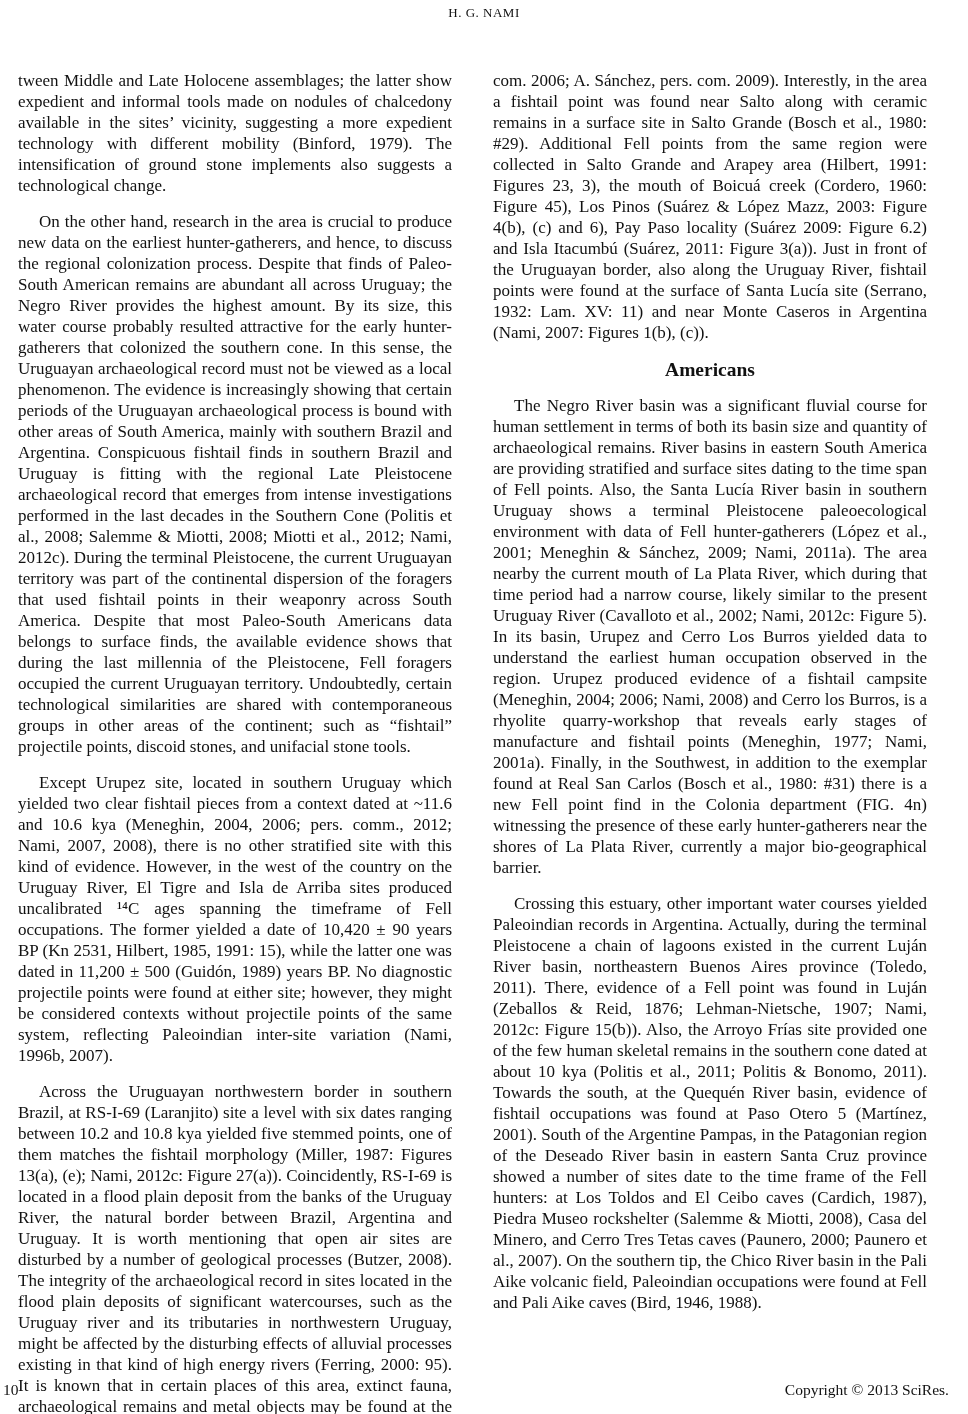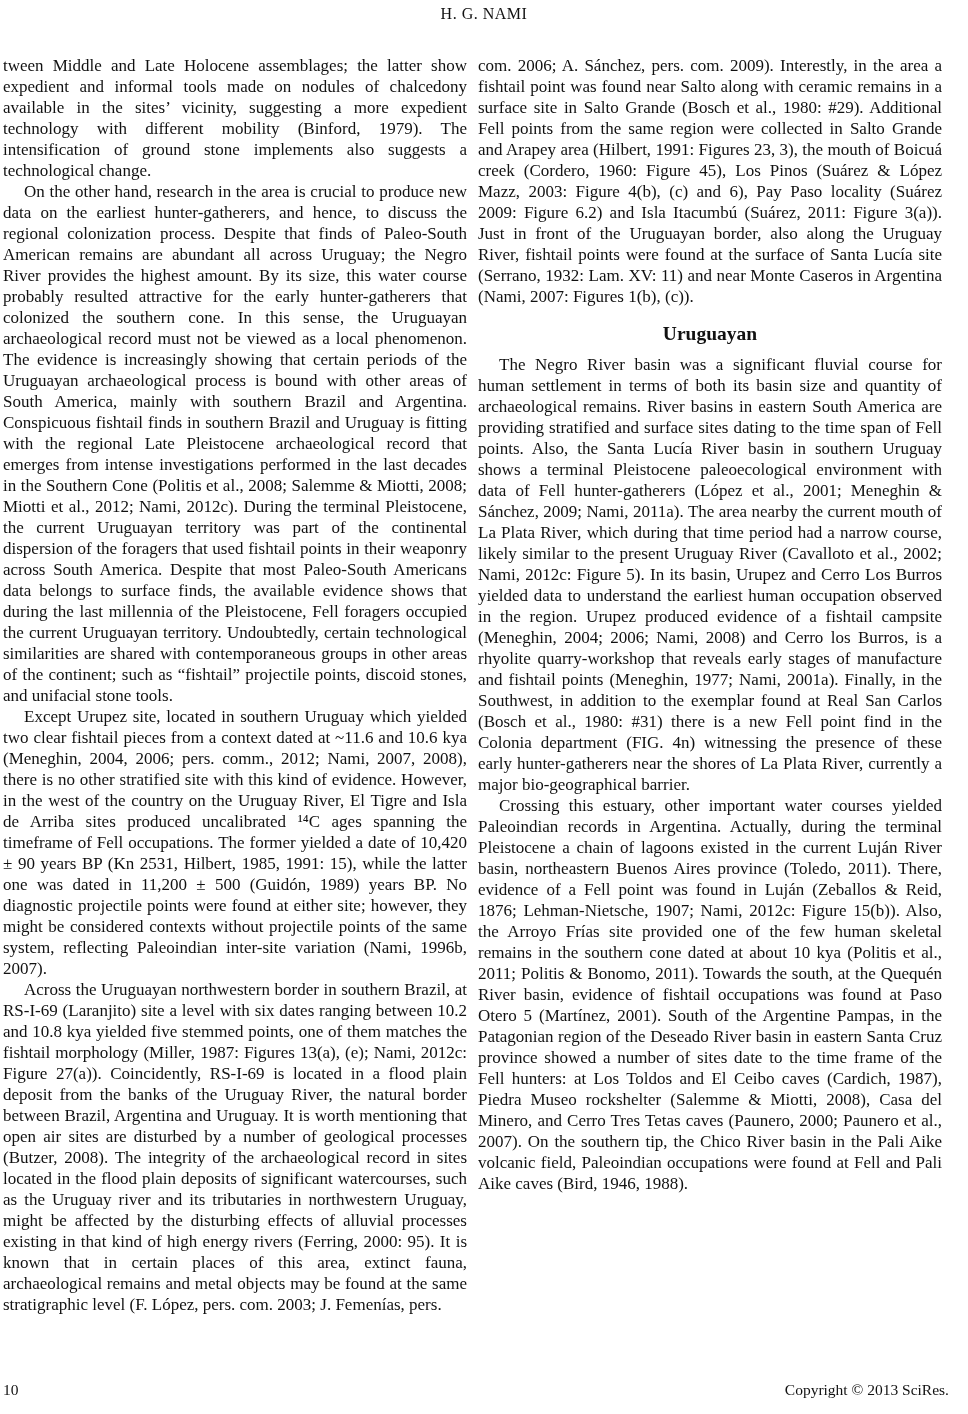--- a/index.html
+++ b/index.html
@@ -15,37 +15,37 @@
     color: #111111;
     font-family: "Liberation Serif", "DejaVu Serif", serif;
     overflow: hidden;
   }
   .running-head {
     position: absolute;
     top: 5px;
     left: 0;
     width: 100%;
     text-align: center;
-    font-size: 16px;
+    font-size: 13px;
     letter-spacing: 0.5px;
     color: #111111;
   }
   .col {
     position: absolute;
     top: 55px;
     width: 464px;
     font-size: 17px;
     line-height: 21px;
     text-align: justify;
     color: #111111;
   }
   .col-left  { left: 3px; }
   .col-right { left: 478px; }
   .col p {
-    margin: 0;
+    margin: 15px;
     padding: 0;
     text-indent: 21px;
   }
   .col p.cont {
     text-indent: 0;
   }
   .section-heading {
     margin: 16px 0 10px 0;
     text-align: center;
     font-size: 19.5px;
@@ -77,21 +77,21 @@
 
   <div class="col col-left">
     <p class="cont">tween Middle and Late Holocene assemblages; the latter show expedient and informal tools made on nodules of chalcedony available in the sites’ vicinity, suggesting a more expedient technology with different mobility (Binford, 1979). The intensification of ground stone implements also suggests a technological change.</p>
     <p>On the other hand, research in the area is crucial to produce new data on the earliest hunter-gatherers, and hence, to discuss the regional colonization process. Despite that finds of Paleo-South American remains are abundant all across Uruguay; the Negro River provides the highest amount. By its size, this water course probably resulted attractive for the early hunter-gatherers that colonized the southern cone. In this sense, the Uruguayan archaeological record must not be viewed as a local phenomenon. The evidence is increasingly showing that certain periods of the Uruguayan archaeological process is bound with other areas of South America, mainly with southern Brazil and Argentina. Conspicuous fishtail finds in southern Brazil and Uruguay is fitting with the regional Late Pleistocene archaeological record that emerges from intense investigations performed in the last decades in the Southern Cone (Politis et al., 2008; Salemme &amp; Miotti, 2008; Miotti et al., 2012; Nami, 2012c). During the terminal Pleistocene, the current Uruguayan territory was part of the continental dispersion of the foragers that used fishtail points in their weaponry across South America. Despite that most Paleo-South Americans data belongs to surface finds, the available evidence shows that during the last millennia of the Pleistocene, Fell foragers occupied the current Uruguayan territory. Undoubtedly, certain technological similarities are shared with contemporaneous groups in other areas of the continent; such as “fishtail” projectile points, discoid stones, and unifacial stone tools.</p>
     <p>Except Urupez site, located in southern Uruguay which yielded two clear fishtail pieces from a context dated at ~11.6 and 10.6 kya (Meneghin, 2004, 2006; pers. comm., 2012; Nami, 2007, 2008), there is no other stratified site with this kind of evidence. However, in the west of the country on the Uruguay River, El Tigre and Isla de Arriba sites produced uncalibrated ¹⁴C ages spanning the timeframe of Fell occupations. The former yielded a date of 10,420 ± 90 years BP (Kn 2531, Hilbert, 1985, 1991: 15), while the latter one was dated in 11,200 ± 500 (Guidón, 1989) years BP. No diagnostic projectile points were found at either site; however, they might be considered contexts without projectile points of the same system, reflecting Paleoindian inter-site variation (Nami, 1996b, 2007).</p>
     <p>Across the Uruguayan northwestern border in southern Brazil, at RS-I-69 (Laranjito) site a level with six dates ranging between 10.2 and 10.8 kya yielded five stemmed points, one of them matches the fishtail morphology (Miller, 1987: Figures 13(a), (e); Nami, 2012c: Figure 27(a)). Coincidently, RS-I-69 is located in a flood plain deposit from the banks of the Uruguay River, the natural border between Brazil, Argentina and Uruguay. It is worth mentioning that open air sites are disturbed by a number of geological processes (Butzer, 2008). The integrity of the archaeological record in sites located in the flood plain deposits of significant watercourses, such as the Uruguay river and its tributaries in northwestern Uruguay, might be affected by the disturbing effects of alluvial processes existing in that kind of high energy rivers (Ferring, 2000: 95). It is known that in certain places of this area, extinct fauna, archaeological remains and metal objects may be found at the same stratigraphic level (F. López, pers. com. 2003; J. Femenías, pers.</p>
   </div>
 
   <div class="col col-right">
     <p class="cont">com. 2006; A. Sánchez, pers. com. 2009). Interestly, in the area a fishtail point was found near Salto along with ceramic remains in a surface site in Salto Grande (Bosch et al., 1980: #29). Additional Fell points from the same region were collected in Salto Grande and Arapey area (Hilbert, 1991: Figures 23, 3), the mouth of Boicuá creek (Cordero, 1960: Figure 45), Los Pinos (Suárez &amp; López Mazz, 2003: Figure 4(b), (c) and 6), Pay Paso locality (Suárez 2009: Figure 6.2) and Isla Itacumbú (Suárez, 2011: Figure 3(a)). Just in front of the Uruguayan border, also along the Uruguay River, fishtail points were found at the surface of Santa Lucía site (Serrano, 1932: Lam. XV: 11) and near Monte Caseros in Argentina (Nami, 2007: Figures 1(b), (c)).</p>
-    <h2 class="section-heading">Uruguayan</h2>
+    <h2 class="section-heading">Americans</h2>
     <p>The Negro River basin was a significant fluvial course for human settlement in terms of both its basin size and quantity of archaeological remains. River basins in eastern South America are providing stratified and surface sites dating to the time span of Fell points. Also, the Santa Lucía River basin in southern Uruguay shows a terminal Pleistocene paleoecological environment with data of Fell hunter-gatherers (López et al., 2001; Meneghin &amp; Sánchez, 2009; Nami, 2011a). The area nearby the current mouth of La Plata River, which during that time period had a narrow course, likely similar to the present Uruguay River (Cavalloto et al., 2002; Nami, 2012c: Figure 5). In its basin, Urupez and Cerro Los Burros yielded data to understand the earliest human occupation observed in the region. Urupez produced evidence of a fishtail campsite (Meneghin, 2004; 2006; Nami, 2008) and Cerro los Burros, is a rhyolite quarry-workshop that reveals early stages of manufacture and fishtail points (Meneghin, 1977; Nami, 2001a). Finally, in the Southwest, in addition to the exemplar found at Real San Carlos (Bosch et al., 1980: #31) there is a new Fell point find in the Colonia department (FIG. 4n) witnessing the presence of these early hunter-gatherers near the shores of La Plata River, currently a major bio-geographical barrier.</p>
     <p>Crossing this estuary, other important water courses yielded Paleoindian records in Argentina. Actually, during the terminal Pleistocene a chain of lagoons existed in the current Luján River basin, northeastern Buenos Aires province (Toledo, 2011). There, evidence of a Fell point was found in Luján (Zeballos &amp; Reid, 1876; Lehman-Nietsche, 1907; Nami, 2012c: Figure 15(b)). Also, the Arroyo Frías site provided one of the few human skeletal remains in the southern cone dated at about 10 kya (Politis et al., 2011; Politis &amp; Bonomo, 2011). Towards the south, at the Quequén River basin, evidence of fishtail occupations was found at Paso Otero 5 (Martínez, 2001). South of the Argentine Pampas, in the Patagonian region of the Deseado River basin in eastern Santa Cruz province showed a number of sites date to the time frame of the Fell hunters: at Los Toldos and El Ceibo caves (Cardich, 1987), Piedra Museo rockshelter (Salemme &amp; Miotti, 2008), Casa del Minero, and Cerro Tres Tetas caves (Paunero, 2000; Paunero et al., 2007). On the southern tip, the Chico River basin in the Pali Aike volcanic field, Paleoindian occupations were found at Fell and Pali Aike caves (Bird, 1946, 1988).</p>
   </div>
 
   <div class="footer-page-number">10</div>
 
   <div class="footer-copyright">Copyright © 2013 SciRes.</div>
 
 </div>
 

